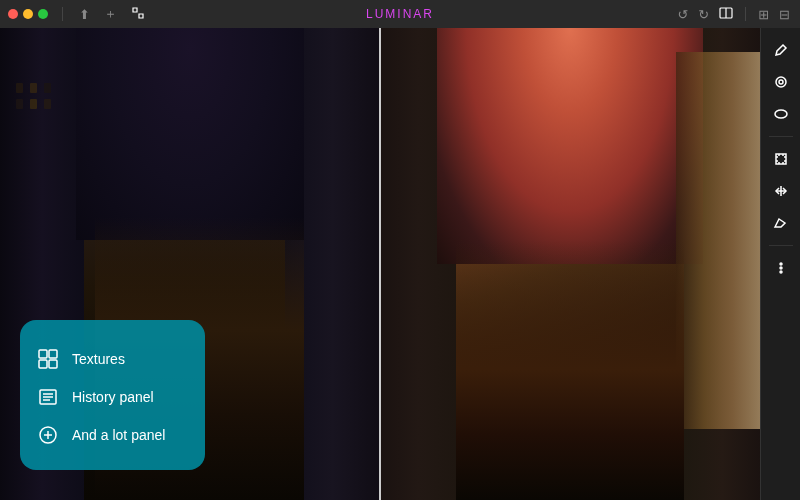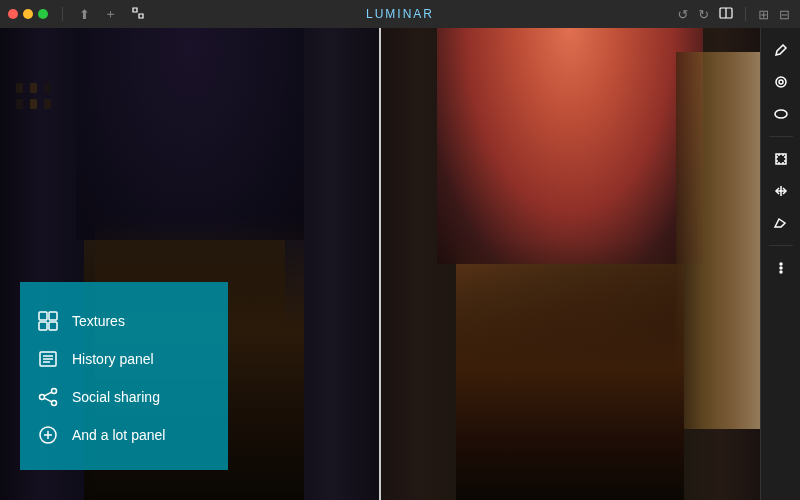--- a/index.html
+++ b/index.html
@@ -48,21 +48,21 @@
       align-items: center;
     }
 
     .top-bar-right {
       display: flex;
       align-items: center;
       gap: 6px;
     }
 
     .top-bar-title {
-      color: #7dd3fc;
+      color: #d946ef;
       font-size: 12px;
       letter-spacing: 2px;
       font-weight: 500;
       text-align: center;
     }
 
     .tb-icon {
       color: #888;
       font-size: 13px;
       cursor: pointer;
@@ -144,23 +144,23 @@
       height: 1px;
       background: #333;
       margin: 4px 0;
     }
 
     
     #feature-panel {
       position: absolute;
       bottom: 30px;
       left: 20px;
-      width: 208px;
+      width: 185px;
       background: rgba(0, 140, 160, 0.88);
-      border-radius: 0;
+      border-radius: 16px;
       padding: 20px 16px 16px 16px;
       z-index: 20;
     }
 
     .feature-item {
       display: flex;
       align-items: center;
       gap: 12px;
       padding: 7px 0;
       cursor: pointer;
@@ -360,32 +360,20 @@
           <line x1="6" y1="8" x2="16" y2="8"></line>
           <line x1="6" y1="11" x2="16" y2="11"></line>
           <line x1="6" y1="14" x2="13" y2="14"></line>
         </svg>
       </div>
       <span class="feature-label">History panel</span>
     </div>
 
 
 
-    <div class="feature-item">
-      <div class="feature-icon">
-        <svg width="22" height="22" viewBox="0 0 22 22" stroke="white" stroke-width="1.5">
-          <circle cx="17" cy="5" r="2.5"></circle>
-          <circle cx="5" cy="11" r="2.5"></circle>
-          <circle cx="17" cy="17" r="2.5"></circle>
-          <line x1="7.3" y1="9.9" x2="14.7" y2="6.1"></line>
-          <line x1="7.3" y1="12.1" x2="14.7" y2="15.9"></line>
-        </svg>
-      </div>
-      <span class="feature-label">Social sharing</span>
-    </div>
 
     <div class="feature-item">
       <div class="feature-icon">
         <svg width="22" height="22" viewBox="0 0 22 22" stroke="white" stroke-width="1.5">
           <circle cx="11" cy="11" r="8"></circle>
           <line x1="11" y1="7" x2="11" y2="15"></line>
           <line x1="7" y1="11" x2="15" y2="11"></line>
         </svg>
       </div>
       <span class="feature-label">And a lot panel</span>

